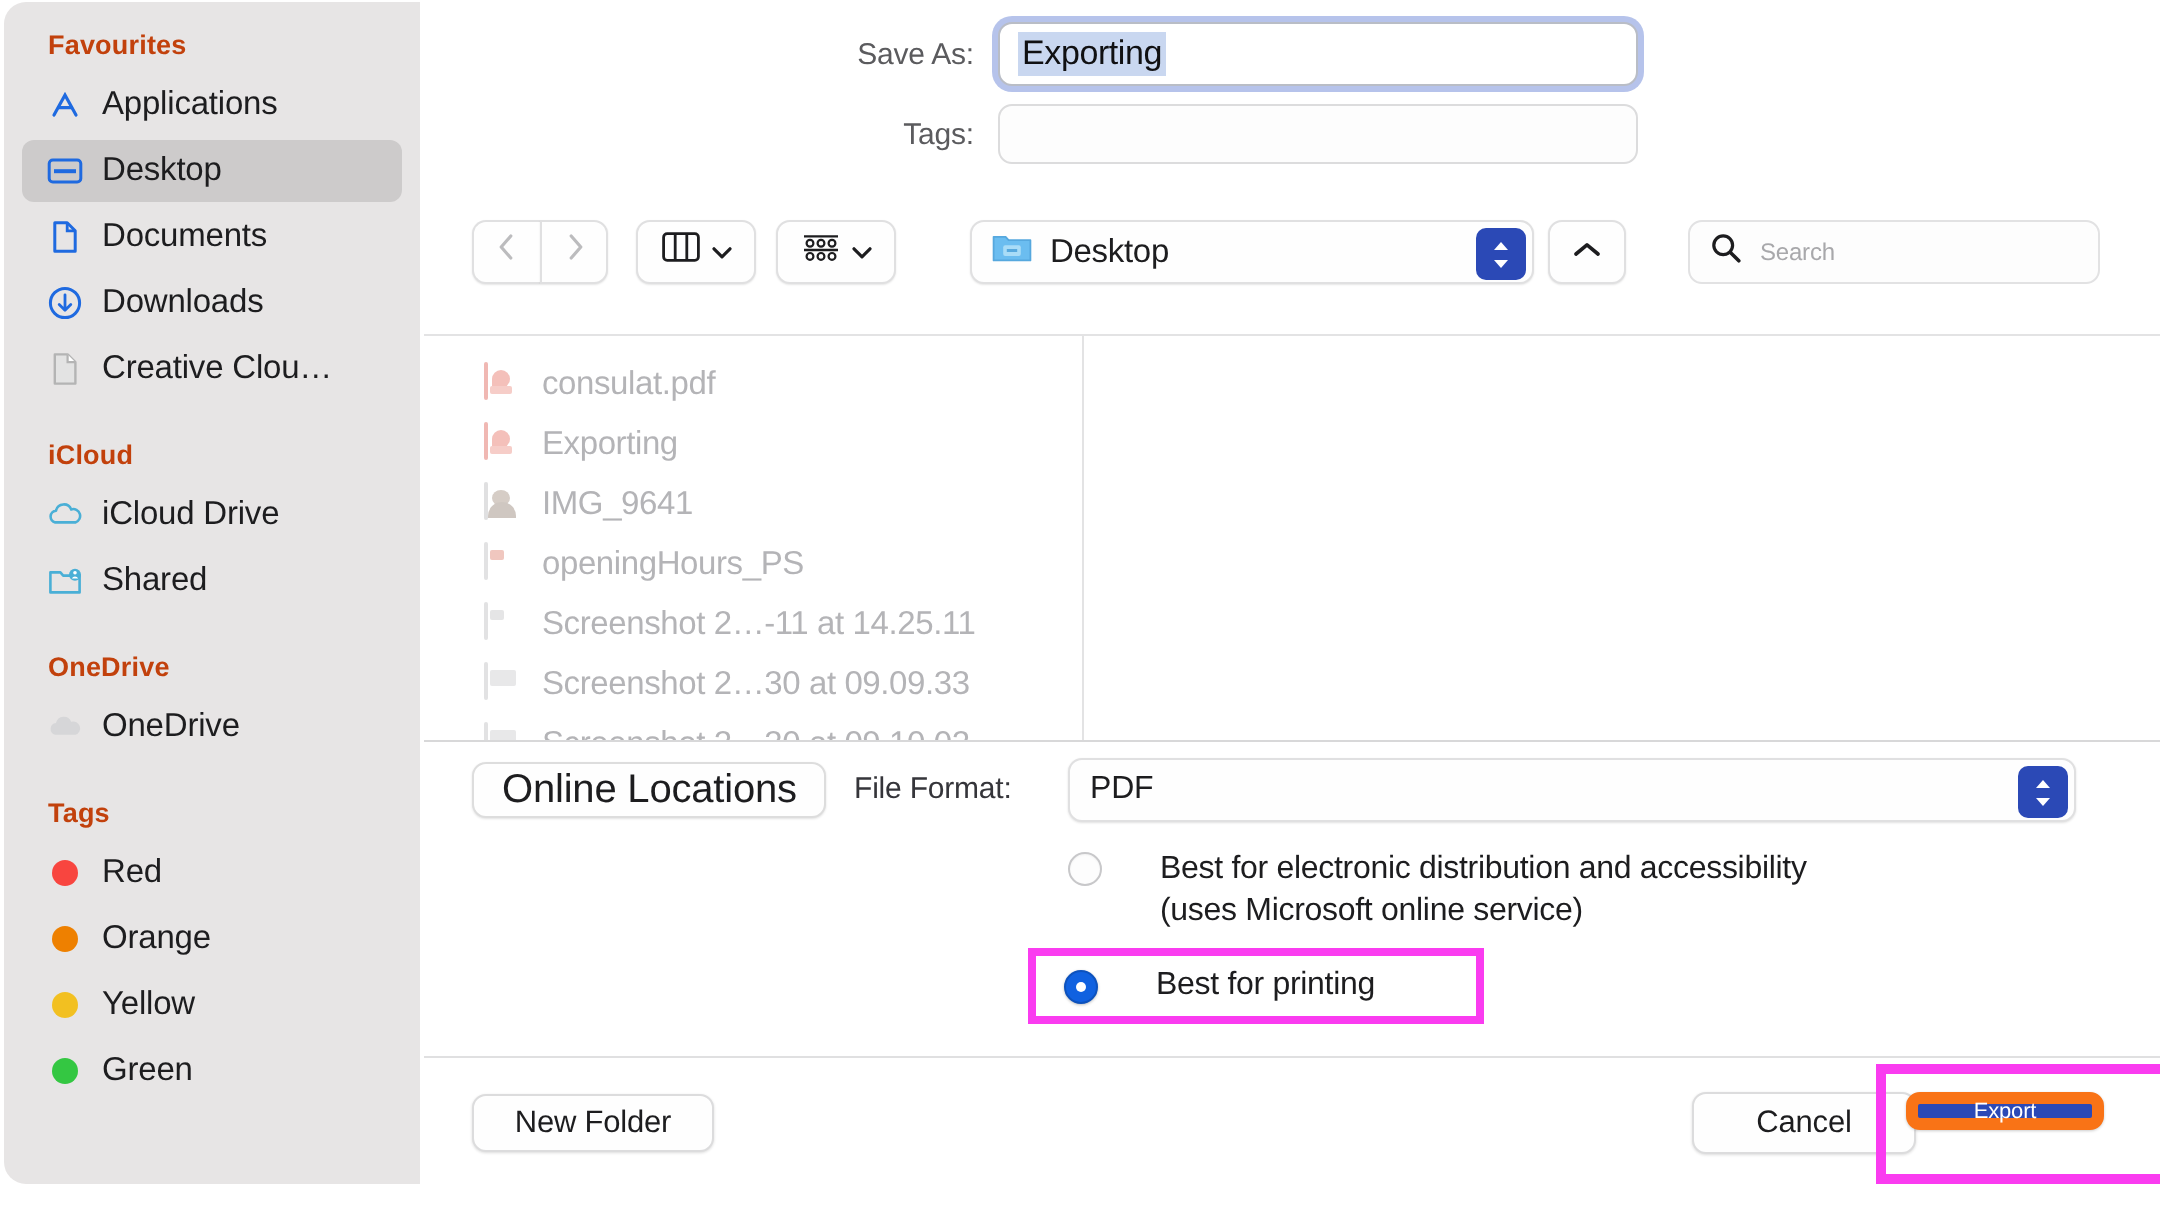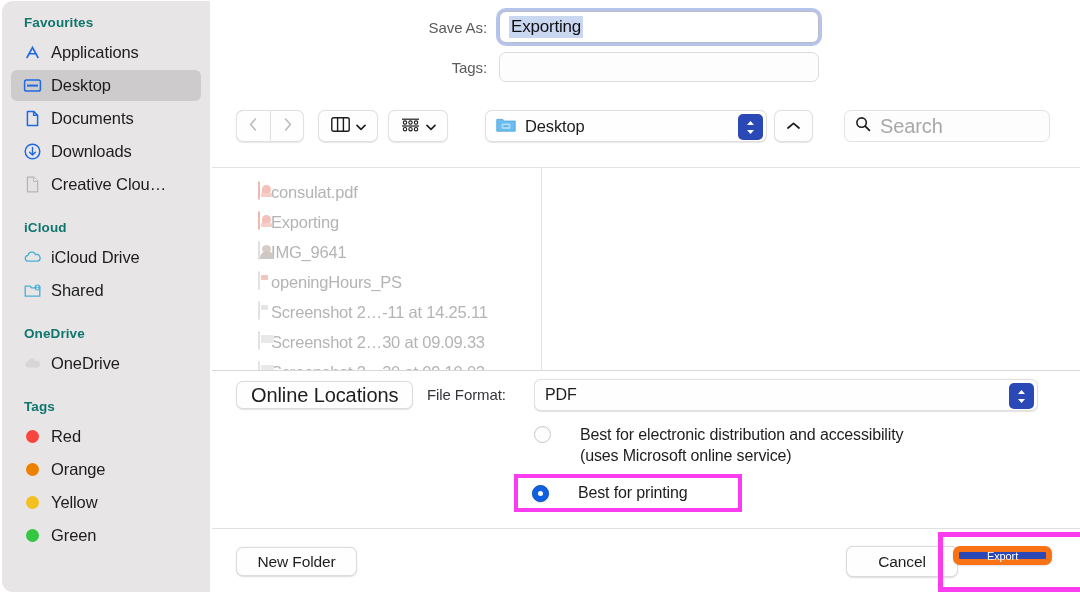--- a/index.html
+++ b/index.html
@@ -28,21 +28,21 @@
     width: 208px;
     height: 591px;
     background: #e7e5e5;
     border-top-left-radius: 11px;
     border-bottom-left-radius: 11px;
     overflow: hidden;
     padding-top: 14px;
   }
   .sb-section-title {
     font-size: 13.5px;
-    color: #0f766e;
+    color: #c2410c;
     font-weight: 600;
     padding: 0 0 0 22px;
     margin-bottom: 7px;
     letter-spacing: 0.1px;
   }
   .sb-section-title.gap { margin-top: 20px; }
   .sb-item {
     display: flex;
     align-items: center;
     height: 31px;
@@ -154,34 +154,33 @@
   #search-field {
     position: absolute;
     left: 608px; top: 0;
     width: 206px; height: 32px;
     background: #fdfdfd;
     border: 1px solid #e2e2e3;
     border-radius: 7px;
     display: flex; align-items: center;
     padding: 0 10px; gap: 9px;
   }
-  #search-placeholder { font-size: 20px; color: #a8a8ab; letter-spacing: -0.1px; }
+  #search-placeholder { font-size: 12px; color: #a8a8ab; letter-spacing: -0.1px; }
 
   
   #browser-top-divider {
     position: absolute; left: 212px; top: 167px;
     width: 868px; height: 1px; background: #e3e3e4;
   }
   #browser {
     position: absolute;
     left: 212px; top: 168px;
     width: 868px; height: 202px;
     background: #ffffff;
     overflow: hidden;
-    text-align: right;
   }
   #col-divider {
     position: absolute; left: 329px; top: 0;
     width: 1px; height: 202px; background: #e3e3e4;
   }
   #file-list { position: absolute; left: 0; top: 9px; width: 328px; }
   .file-row {
     display: flex; align-items: center;
     height: 30px; padding-left: 30px; gap: 11px;
   }

